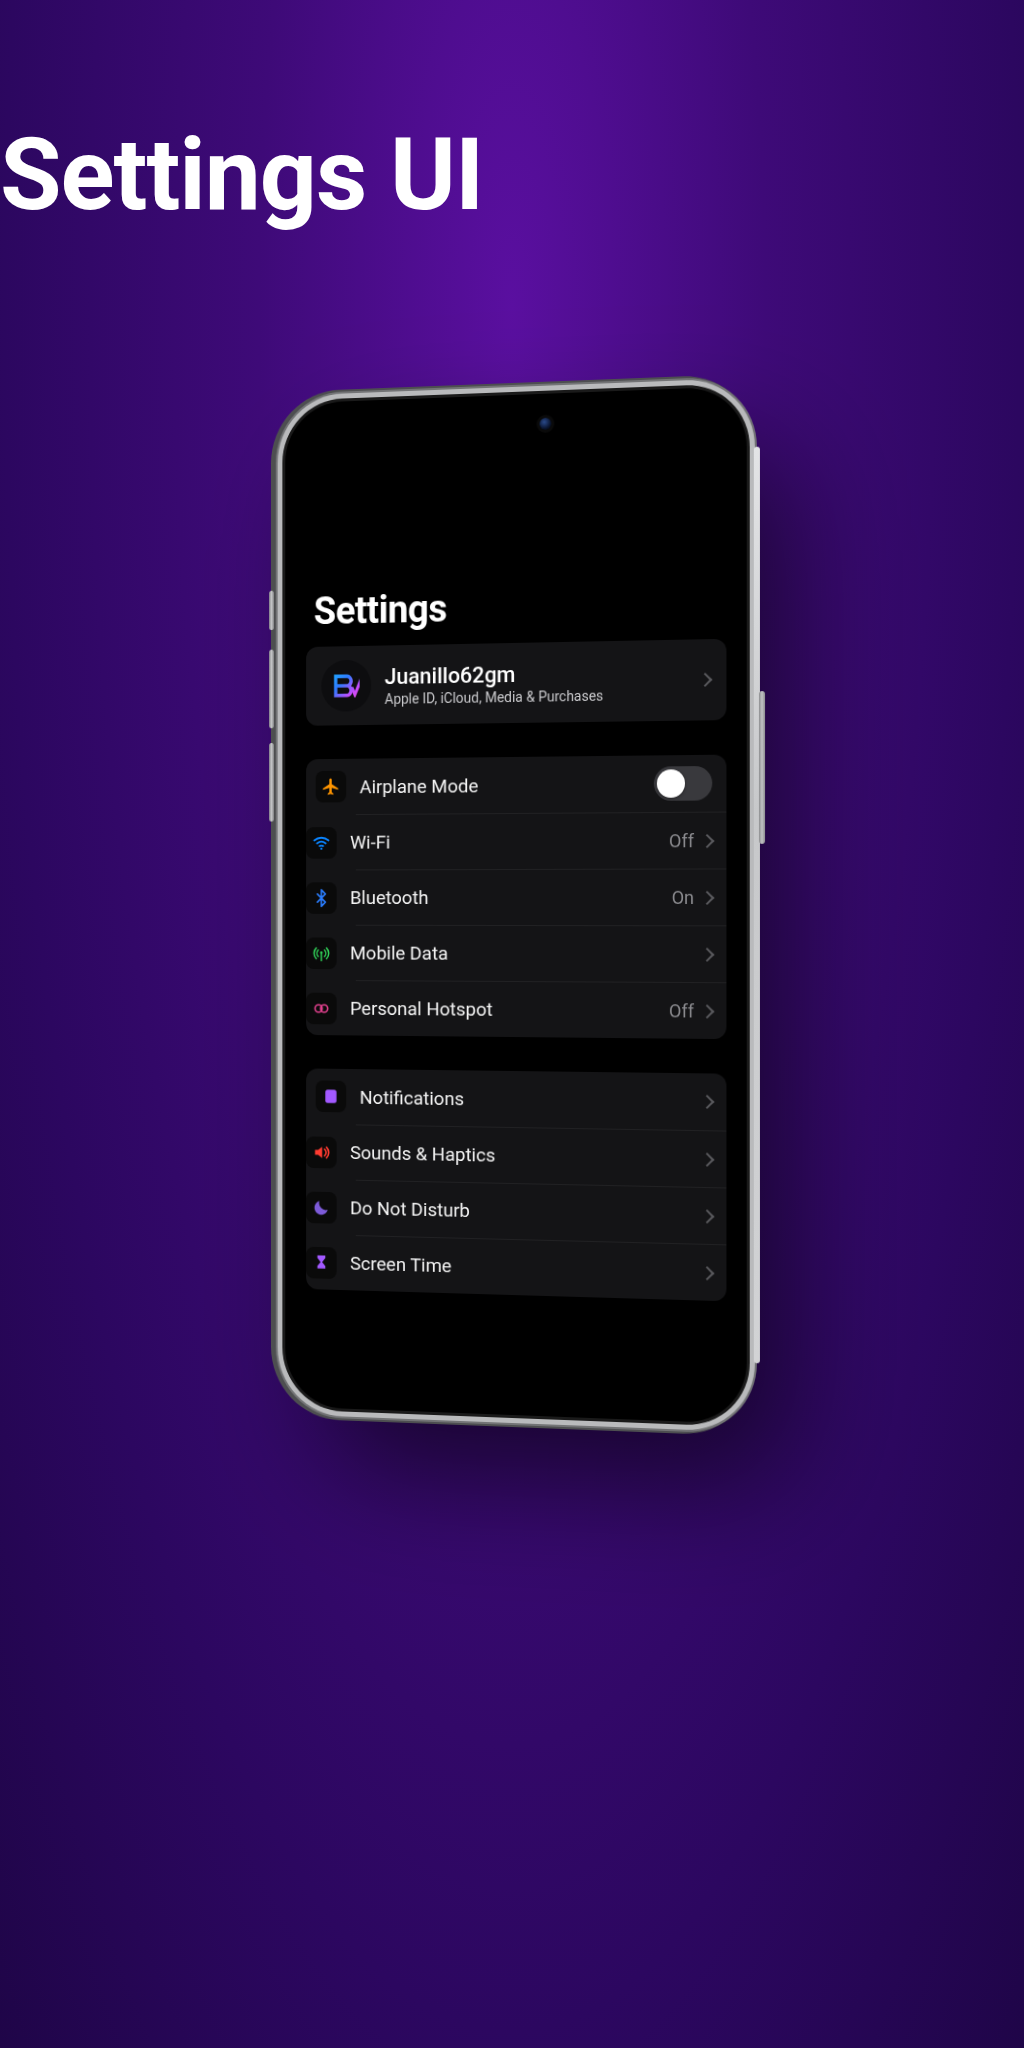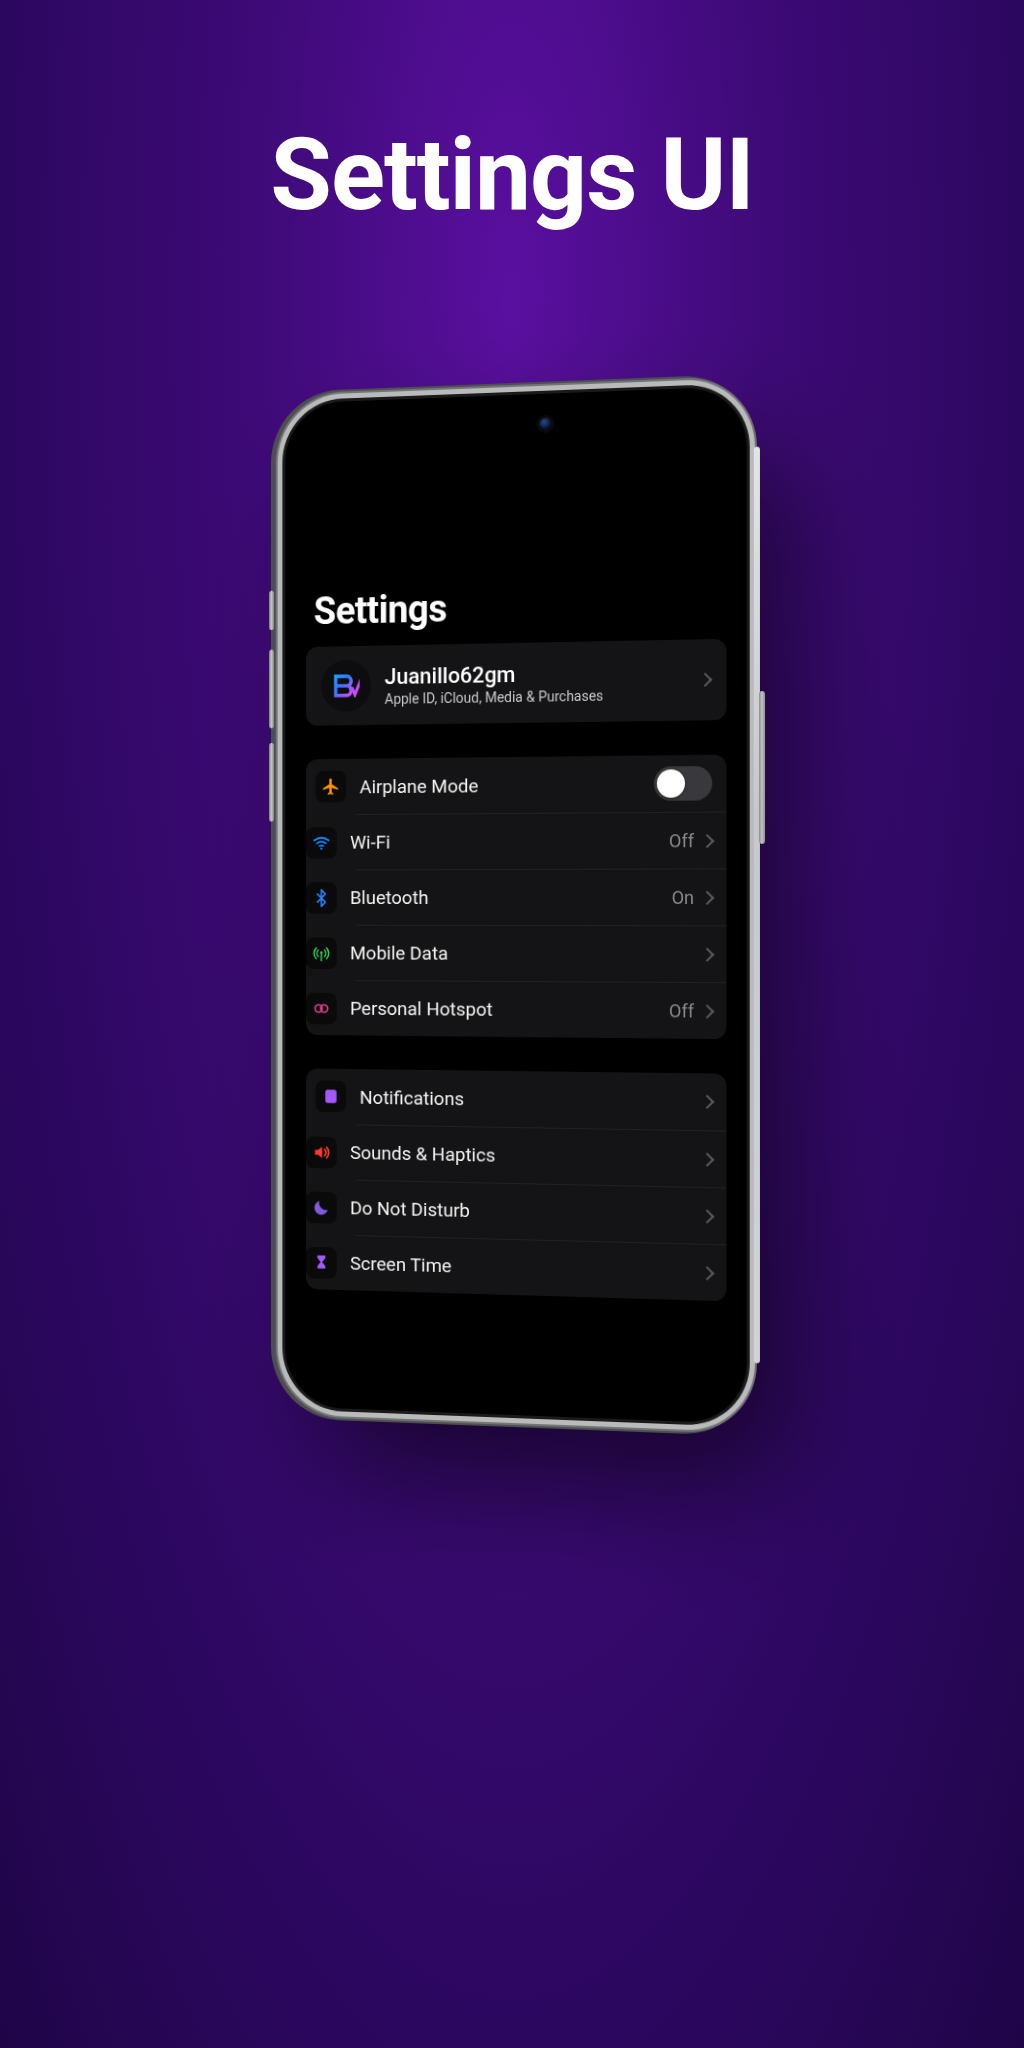--- a/index.html
+++ b/index.html
@@ -7,21 +7,21 @@
   body {
     background: radial-gradient(ellipse at 50% 15%, #5a0fa0 0%, #3e0a78 35%, #2c0760 70%, #1f0548 100%);
     font-family: -apple-system, "Segoe UI", Roboto, Helvetica, Arial, sans-serif;
     overflow: hidden;
     position: relative;
   }
   .promo-title {
     color: #fff;
     font-size: 100px;
     font-weight: 700;
-    text-align: center;
+    text-align: left;
     line-height: 1.1;
     padding-top: 120px;
     letter-spacing: -1px;
   }
 
   
   .phone-wrap {
     position: absolute;
     top: 395px;
     left: 50%;

